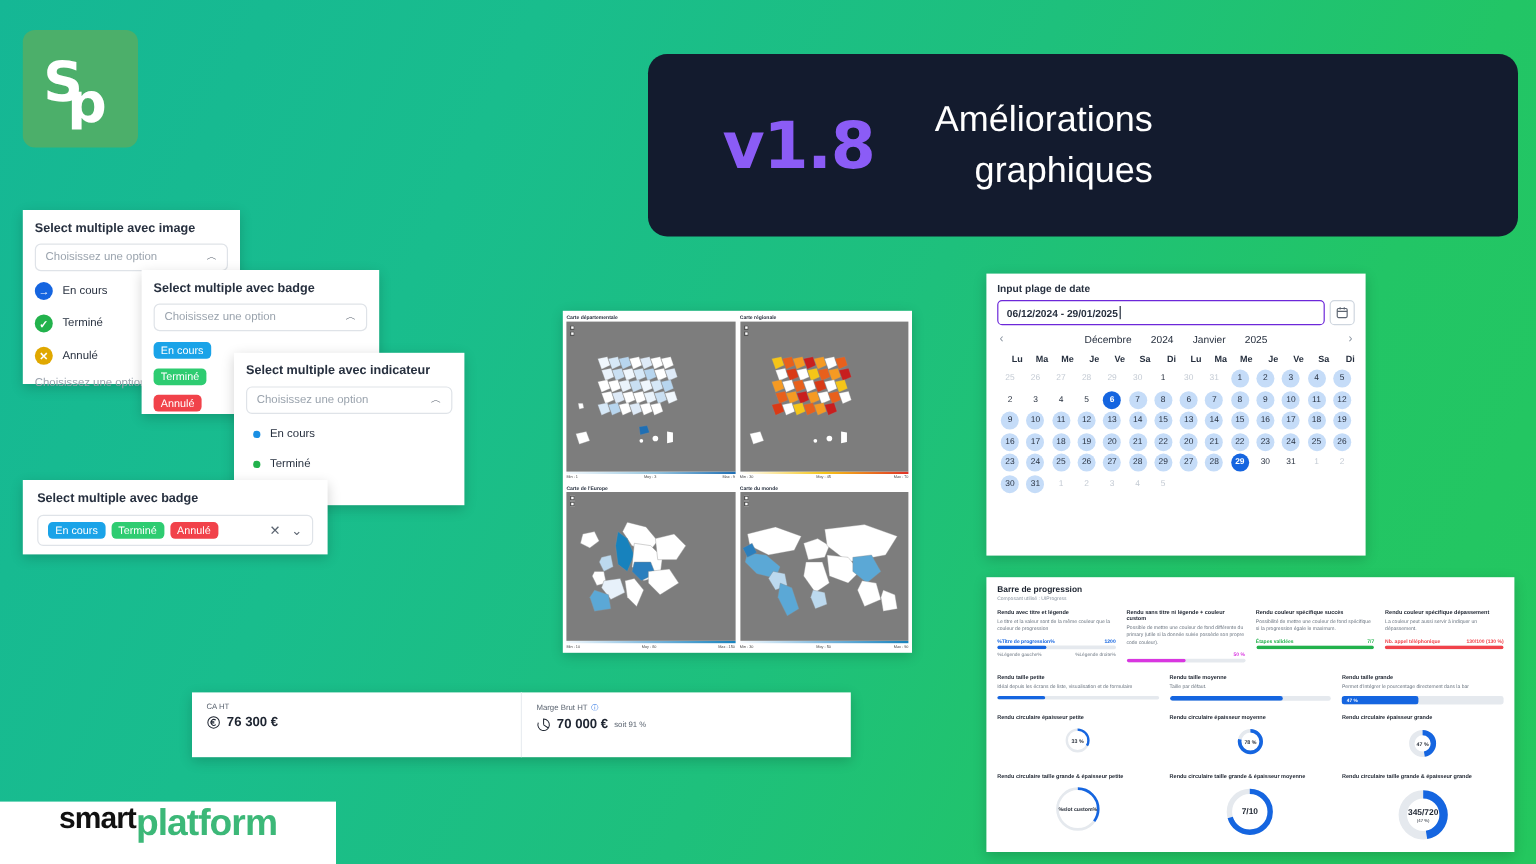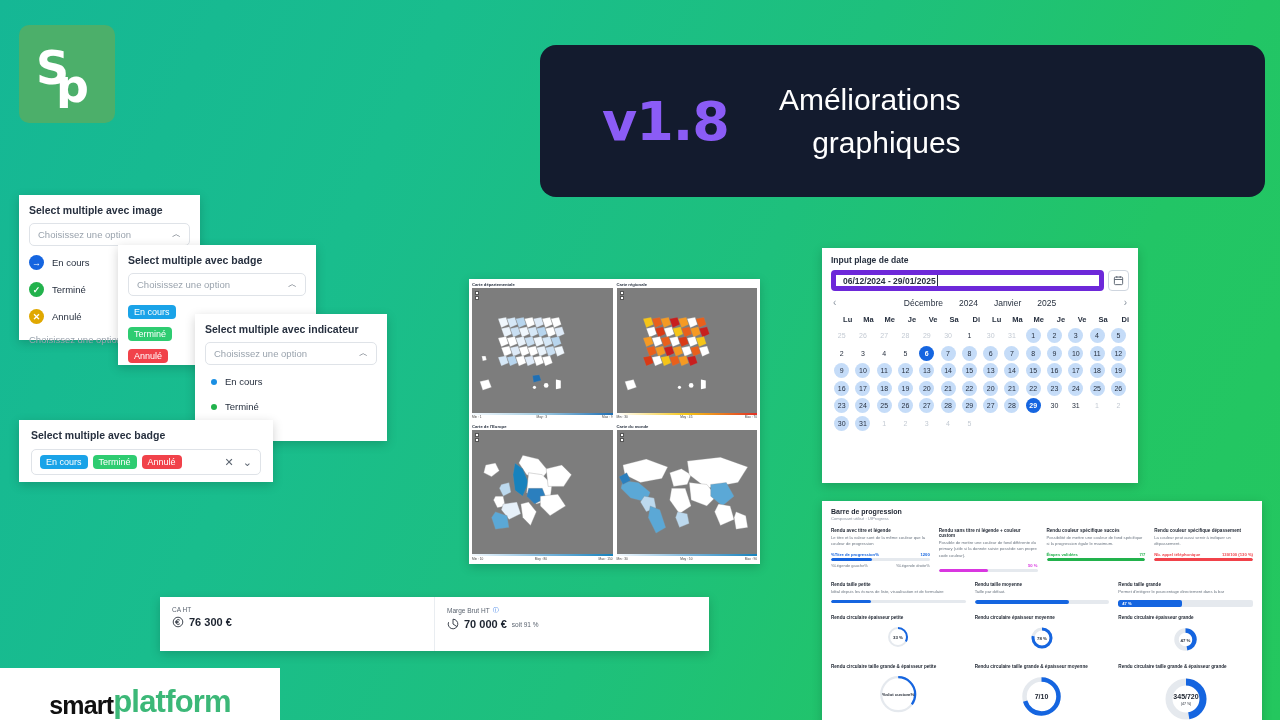--- a/index.html
+++ b/index.html
@@ -27,21 +27,21 @@
   }
   #banner .ver{
     color:#8b5cf6; font-size:54px; font-weight:bold; letter-spacing:-1px;
     margin-left:62px; font-family:"DejaVu Sans", sans-serif;
   }
   #banner .txtwrap{ margin-left:50px; }
   #banner .l1{ color:#fff; font-size:30px; font-weight:400; line-height:1.45; text-align:left;}
   #banner .l2{ color:#fff; font-size:30px; font-weight:400; line-height:1.45; text-align:right;}
 
   
-  .card{ background:#fff; box-shadow:0 3px 10px rgba(0,0,0,.18);margin-top:20px; }
+  .card{ background:#fff; box-shadow:0 3px 10px rgba(0,0,0,.18); }
   .card-title{ font-size:10.5px; font-weight:bold; color:#27303f; }
   .sel-box{
     border:1px solid #dfe3e8; border-radius:5px; height:23px;
     display:flex; align-items:center; padding:0 8px; justify-content:space-between;
   }
   .sel-ph{ color:#9aa3ad; font-size:9.5px; }
   .caret{ color:#5b6470; font-size:9px; }
 
   .opt-row{ display:flex; align-items:center; gap:8px; font-size:9.5px; color:#27303f; }
   .dot{ width:6px; height:6px; border-radius:50%; display:inline-block; }
@@ -80,21 +80,21 @@
   .mtools{ position:absolute; left:3px; top:3px; display:flex; flex-direction:column; gap:1px; z-index:3;}
   .mtools i{ width:4px;height:4px;background:#fff;border:.4px solid #555;display:block;}
   .mlegend{ height:7px; display:flex; flex-direction:column; }
   .mbar{ height:2px; width:100%; }
   .mlabs{ display:flex; justify-content:space-between; font-size:3.2px; color:#444; padding-top:.5px;}
 
   
   #datepick{ left:822px; top:228px; width:316px; height:235px; padding:7px 9px; }
   #datepick .dp-title{ font-size:8.5px; font-weight:bold; color:#27303f; }
   #dp-input{ margin-top:5px; display:flex; align-items:center; gap:4px; }
-  #dp-field{ flex:1; border:5px solid #6d28d9; border-radius:4px; height:21px; display:flex; align-items:center; padding:0 7px; font-size:8.5px; font-weight:bold; color:#27303f;}
+  #dp-field{ flex:1; border:1px solid #6d28d9; border-radius:4px; height:21px; display:flex; align-items:center; padding:0 7px; font-size:8.5px; font-weight:bold; color:#27303f;}
   #dp-caret{ width:1px; height:11px; background:#27303f; margin-left:1px; }
   #dp-btn{ width:21px; height:21px; border:1px solid #cfd6df; border-radius:4px; display:flex; align-items:center; justify-content:center; }
   #dp-nav{ margin-top:6px; display:flex; align-items:center; font-size:8.5px; color:#27303f; padding:0 2px;}
   #dp-nav .arrow{ color:#8a94a0; font-size:10px; }
   #dp-nav .months{ flex:1; display:flex; justify-content:center; gap:16px; }
   .cal{ margin-top:4px; display:grid; grid-template-columns:repeat(14,1fr); gap:0px; }
   .cal .hd{ text-align:right; font-size:7.5px; font-weight:bold; color:#27303f; padding:3px 0;}
   .cal .cell{ display:flex; align-items:center; justify-content:center; height:17.5px; }
   .cal .d{ width:15px;height:15px;border-radius:50%;display:flex;align-items:center;justify-content:center;font-size:7px;color:#27303f;}
   .d.mute{ color:#c3cad3; }
@@ -125,21 +125,21 @@
   .pg-track.lg{ height:7px; display:flex; align-items:center;}
   .pg-fill{ height:100%; border-radius:2px; }
   .pg-sub{ display:flex; justify-content:space-between; font-size:4px; color:#6b7580; margin-top:2px;}
   .pg-inlab{ font-size:4px; color:#fff; font-weight:bold; padding-left:4px;}
   .rings{ display:flex; align-items:center; justify-content:center; margin-top:3px; }
   .ringtxt{ font-size:4.4px; font-weight:bold; fill:#1d2430; }
   .ringtxt.big{ font-size:7px; }
   .ringsub{ font-size:3.6px; fill:#1d2430; }
 
   
-  #footer{ left:0; top:668px; width:280px; height:52px; background:#fff; display:flex; align-items:flex-end; justify-content:center;}
+  #footer{ left:0; top:668px; width:280px; height:52px; background:#fff; display:flex; align-items:flex-start; justify-content:center;}
   #footer .sm{ font-size:25px; font-weight:bold; color:#111; letter-spacing:-.8px;}
   #footer .pl{ font-size:31px; font-weight:bold; color:#3cb878; letter-spacing:-.8px;}
 </style>
 </head>
 <body>
 
 <div class="abs" id="logo-tile">
   <svg width="62" height="68" viewBox="0 0 62 68">
     <text x="0" y="44" font-family="DejaVu Sans, sans-serif" font-size="46" font-weight="bold" fill="#ffffff">S</text>
     <text x="20" y="62" font-family="DejaVu Sans, sans-serif" font-size="46" font-weight="bold" fill="#ffffff">p</text>

